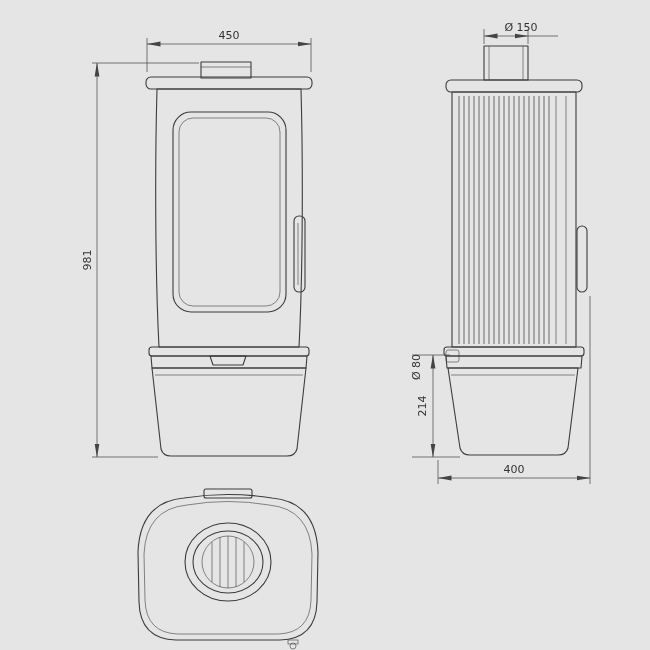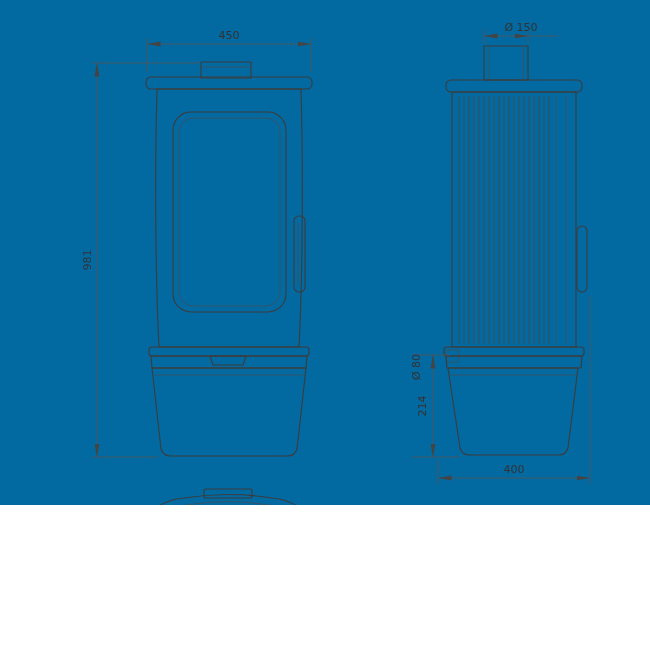--- a/index.html
+++ b/index.html
@@ -1,20 +1,20 @@
 <!DOCTYPE html>
 <html><head>
 <meta charset="utf-8">
 <style>
   html, body { margin: 0; padding: 0; background: #ffffff; }
   .canvas {
     position: relative;
     width: 650px;
-    height: 505px;
-    background: #0369a1;
+    height: 650px;
+    background: #e5e5e5;
     font-family: "DejaVu Sans", sans-serif;
   }
   svg { display: block; }
   .outline { fill: none; stroke: #3c3c3c; stroke-width: 1.1; stroke-linejoin: round; }
   .thin    { fill: none; stroke: #4a4a4a; stroke-width: 0.65; }
   .rib     { fill: none; stroke: #4a4a4a; stroke-width: 0.8; }
   .dim     { fill: none; stroke: #555555; stroke-width: 0.8; }
   .dimtext { font-family: "DejaVu Sans", sans-serif; font-size: 11px; fill: #333333; }
 </style>
 </head>

